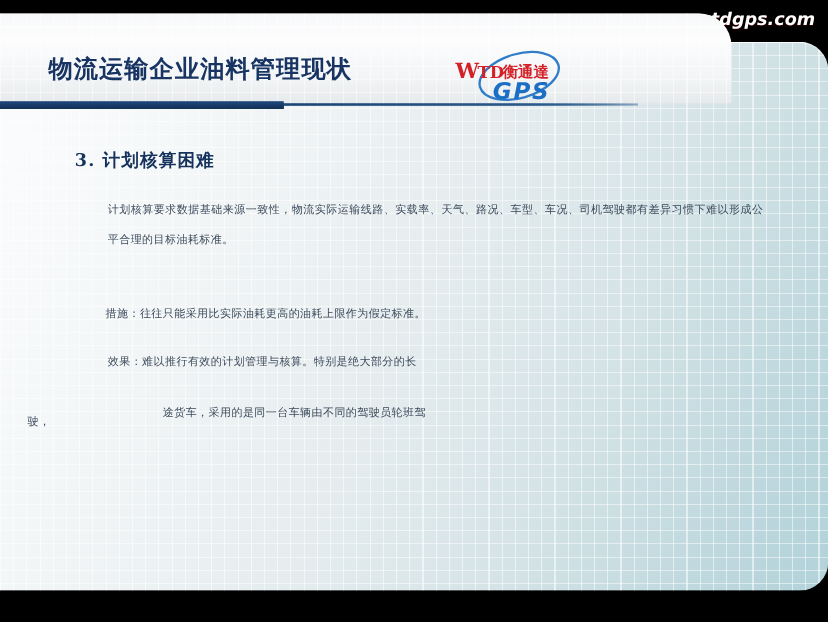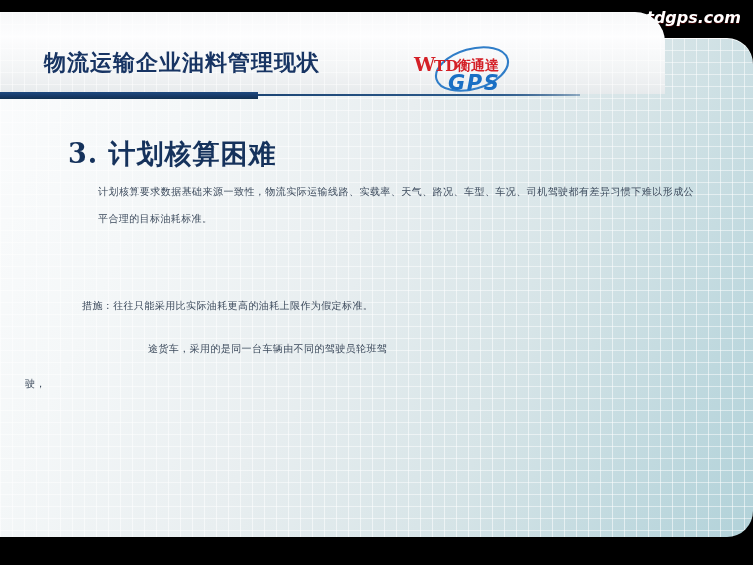--- a/index.html
+++ b/index.html
@@ -136,38 +136,38 @@
     top: 120px;
     width: 753px;
     height: 400px;
   }
 
   .heading {
     position: absolute;
     left: 68px;
     top: 16px;
     font-family: "DejaVu Serif", "Liberation Serif", serif;
-    font-size: 27px;
+    font-size: 16px;
     font-weight: 700;
     color: #15325c;
     letter-spacing: 1px;
     white-space: nowrap;
   }
 
   .para {
     position: absolute;
     font-family: "DejaVu Serif", "Liberation Serif", serif;
     font-size: 10px;
     line-height: 27px;
     color: #3c4a5c;
     letter-spacing: 0.4px;
   }
 
   .p1 { left: 98px; top: 58px;  width: 596px; text-align: justify; }
-  .p2 { left: 82px; top: 152px; width: 600px; white-space: nowrap; margin-top: 20px; }
+  .p2 { left: 96px; top: 152px; width: 600px; white-space: nowrap; }
   .p3 { left: 98px; top: 196px; width: 600px; }
   .p3 .ind { display: block; padding-left: 50px; margin-top: 19px; }
   .p4 { left: 25px;  top: 250px; width: 700px; }
   .p4 .ind2 { display: block; padding-left: 125px; }
 </style>
 </head>
 <body>
 
 <div id="slide">
 
@@ -208,20 +208,21 @@
   <div class="sep-thin" style="z-index:3;"></div>
 
   <div class="content" style="z-index:4;">
     <div class="heading">3. 计划核算困难</div>
 
     <div class="para p1">计划核算要求数据基础来源一致性，物流实际运输线路、实载率、天气、路况、车型、车况、司机驾驶都有差异习惯下难以形成公平合理的目标油耗标准。</div>
 
     <div class="para p2">措施：往往只能采用比实际油耗更高的油耗上限作为假定标准。</div>
 
     <div class="para p3">
+      <span>效果：难以推行有效的计划管理与核算。特别是绝大部分的长</span>
       <span class="ind">途货车，采用的是同一台车辆由不同的驾驶员轮班驾</span>
     </div>
 
     <div class="para p4">
       <span>驶，</span>
     </div>
   </div>
 
   <div class="bottom-strip" style="z-index:5;"></div>
 

